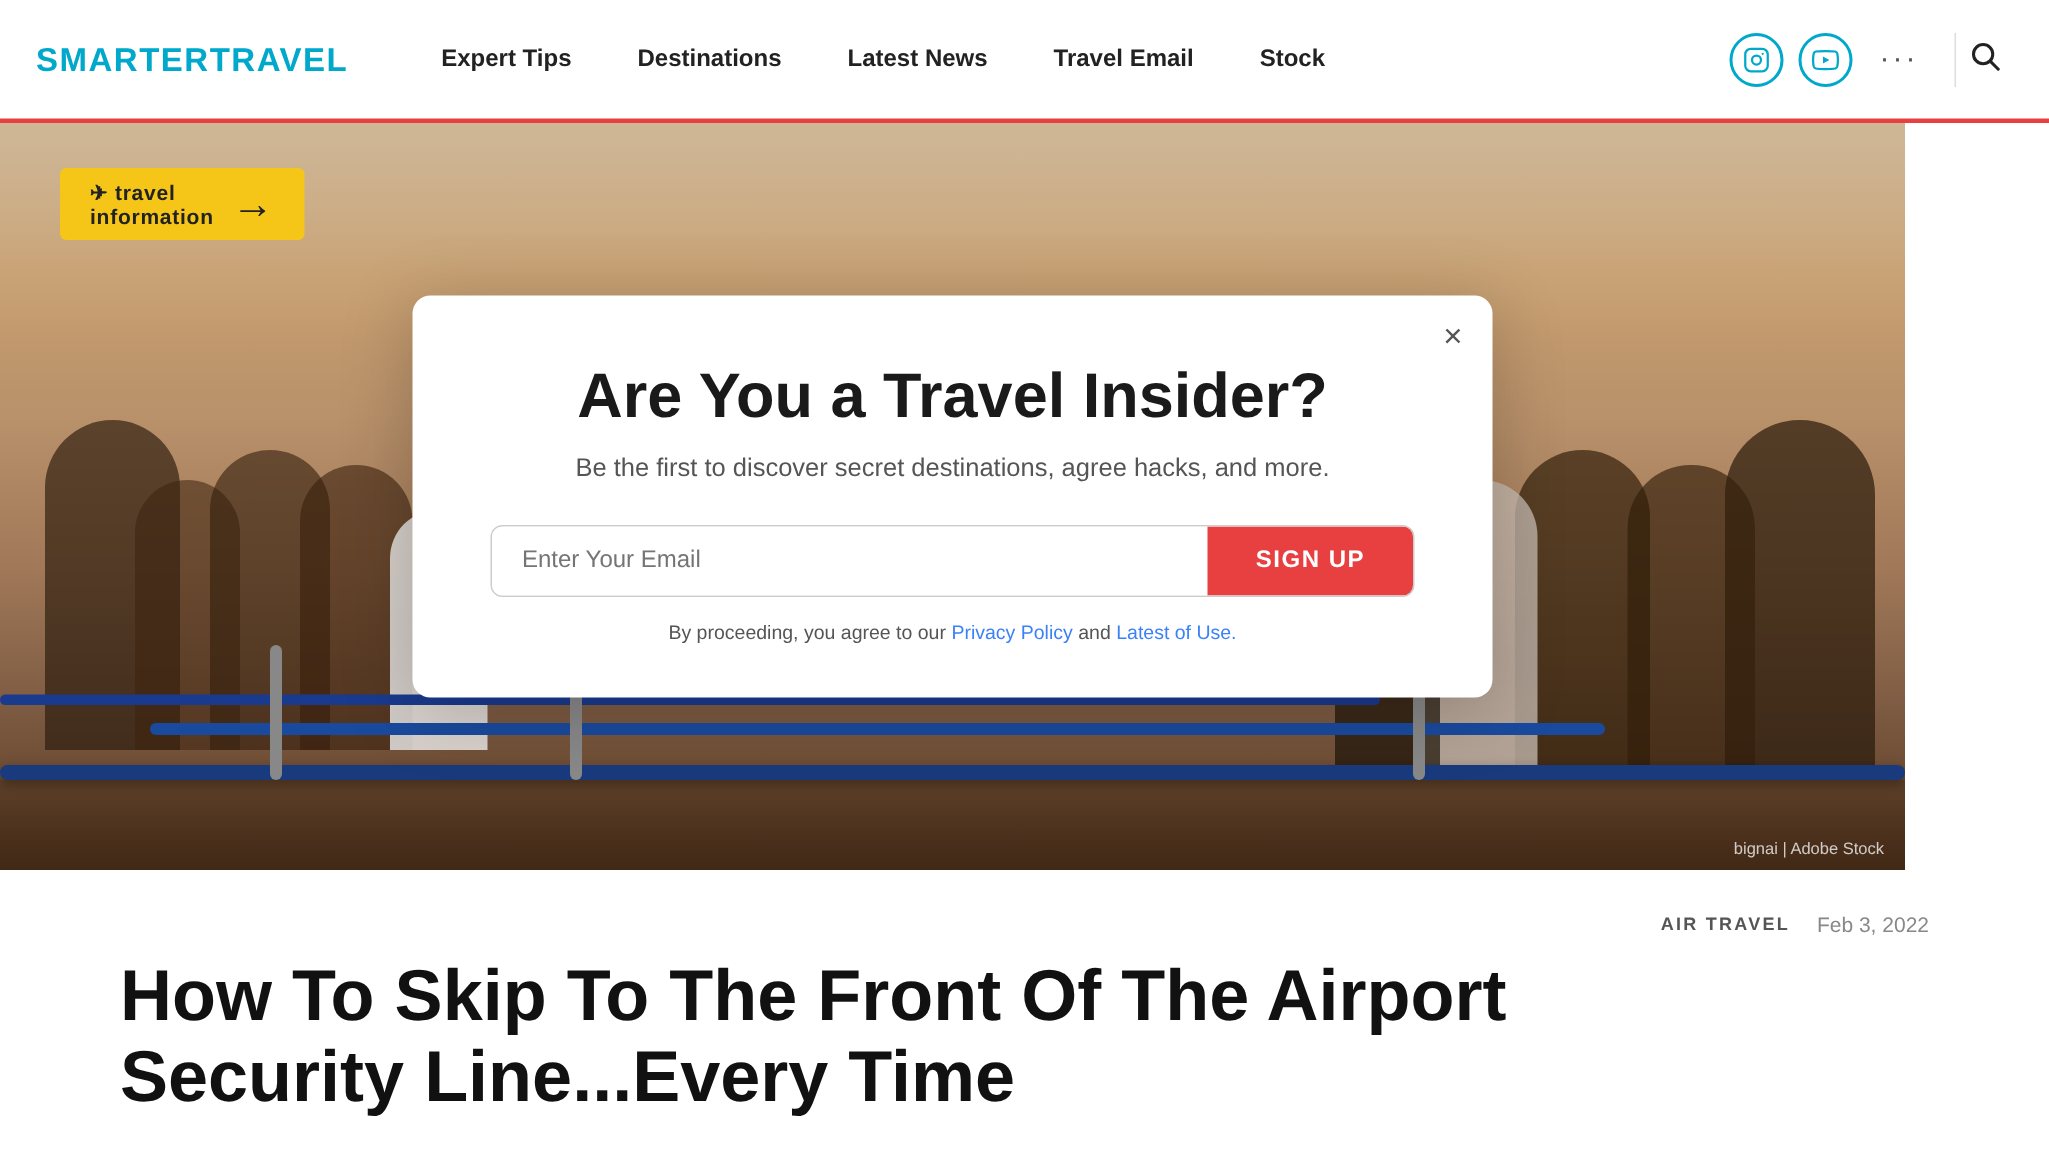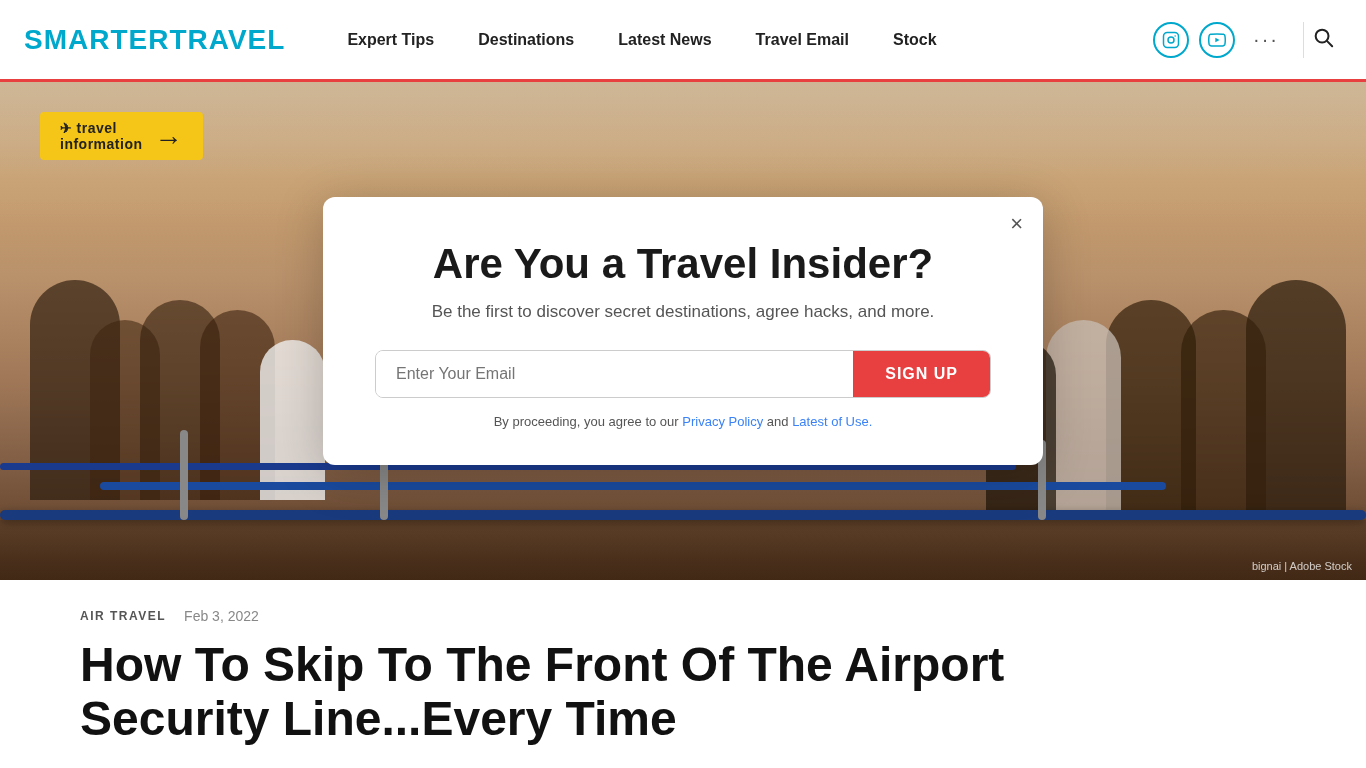--- a/index.html
+++ b/index.html
@@ -10,21 +10,21 @@
       display: flex;
       align-items: center;
       height: 82px;
       padding: 0 24px;
       background: #fff;
       border-bottom: 3px solid #e84040;
       position: relative;
       z-index: 100;
     }
     .logo {
-      font-size: 28px;
+      font-size: 22px;
       font-weight: 900;
       letter-spacing: 1px;
       text-transform: uppercase;
       color: #222;
       margin-right: 40px;
       flex-shrink: 0;
     }
     .logo span {
       color: #00a8cc;
     }
@@ -75,21 +75,21 @@
       color: #222;
       cursor: pointer;
       padding: 4px 8px;
       border-left: 1px solid #ddd;
       margin-left: 6px;
     }
 
     
     .hero {
       position: relative;
-      width: 1366px;
+      width: 1270px;
       height: 498px;
       overflow: hidden;
       background: linear-gradient(135deg, #b0856e 0%, #c9a87a 30%, #e8c98a 50%, #a07860 70%, #786050 100%);
     }
 
     
     .airport-sign {
       position: absolute;
       top: 30px;
       left: 40px;
@@ -190,20 +190,21 @@
       color: #3b82f6;
       text-decoration: none;
     }
 
     
     .article-meta {
       padding: 28px 80px 0;
       display: flex;
       align-items: center;
       gap: 18px;
+      justify-content: flex-end;
     }
     .category-tag {
       font-size: 12px;
       font-weight: 700;
       letter-spacing: 1.5px;
       color: #555;
       text-transform: uppercase;
     }
     .article-date {
       font-size: 14px;

